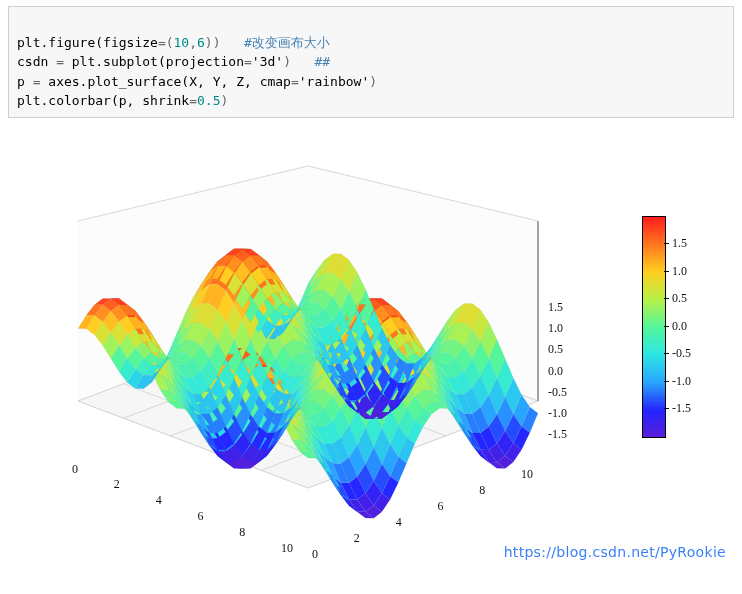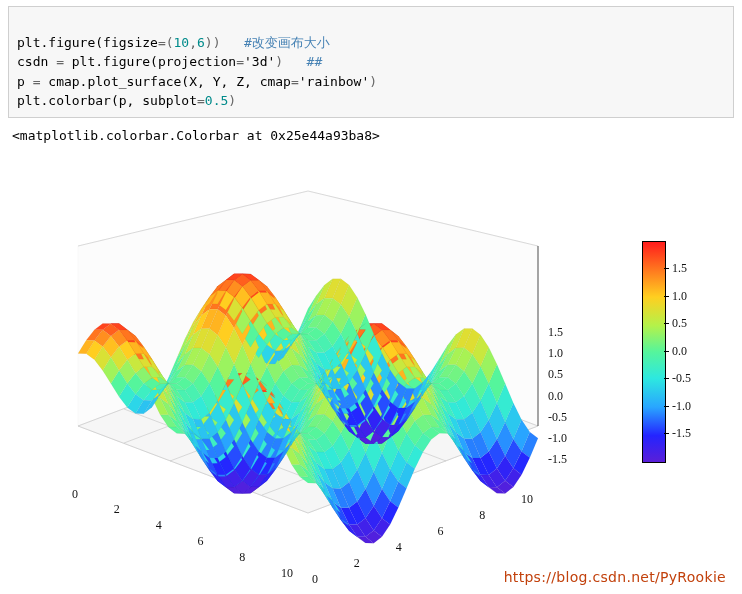--- a/index.html
+++ b/index.html
@@ -86,41 +86,40 @@
     width: 5px;
     height: 1px;
     background: #000;
   }
   .watermark {
     position: absolute;
     right: 8px;
     bottom: 6px;
     font-family: "DejaVu Sans", Arial, sans-serif;
     font-size: 14px;
-    color: #c2410c;
+    color: #3b82f6;
     letter-spacing: 0.3px;
     pointer-events: none;
     margin-top: 43px;
   }
   .axis-line { stroke: #000; stroke-width: 0.6; fill: none; }
   .grid-line { stroke: #b8b8b8; stroke-width: 0.5; fill: none; }
   .pane-back { fill: #ececec; stroke: #d8d8d8; }
 </style>
 </head>
 <body>
 
 <div class="wrap">
 
   <div class="codecell">
 <span class="tk">plt.figure(figsize</span><span class="op">=(</span><span class="num">10</span><span class="op">,</span><span class="num">6</span><span class="op">))   </span><span class="cmt">#改变画布大小</span>
-<span class="tk">csdn </span><span class="op">=</span><span class="tk"> plt.figure(projection</span><span class="op">=</span><span class="str">'3d'</span><span class="op">)   </span><span class="cmt">##</span>
-<span class="tk">p </span><span class="op">=</span><span class="tk"> cmap.plot_surface(X, Y, Z, cmap</span><span class="op">=</span><span class="str">'rainbow'</span><span class="op">)</span>
-<span class="tk">plt.colorbar(p, subplot</span><span class="op">=</span><span class="num">0.5</span><span class="op">)</span></div>
-
-  <div class="output-line">&lt;matplotlib.colorbar.Colorbar at 0x25e44a93ba8&gt;</div>
+<span class="tk">csdn </span><span class="op">=</span><span class="tk"> plt.subplot(projection</span><span class="op">=</span><span class="str">'3d'</span><span class="op">)   </span><span class="cmt">##</span>
+<span class="tk">p </span><span class="op">=</span><span class="tk"> axes.plot_surface(X, Y, Z, cmap</span><span class="op">=</span><span class="str">'rainbow'</span><span class="op">)</span>
+<span class="tk">plt.colorbar(p, shrink</span><span class="op">=</span><span class="num">0.5</span><span class="op">)</span></div>
+
 
   <div class="plot-area">
     <svg class="surface-svg" width="620" height="420" viewBox="0 0 620 420">
 
       <polygon class="pane-back" points="70,275 300,362 530,275 530,95 300,40 70,95" opacity="0.15"></polygon>
 
       <g>
 
         <polygon class="pane-back" points="70,275 300,362 530,275 300,188" opacity="0.35"></polygon>
 

